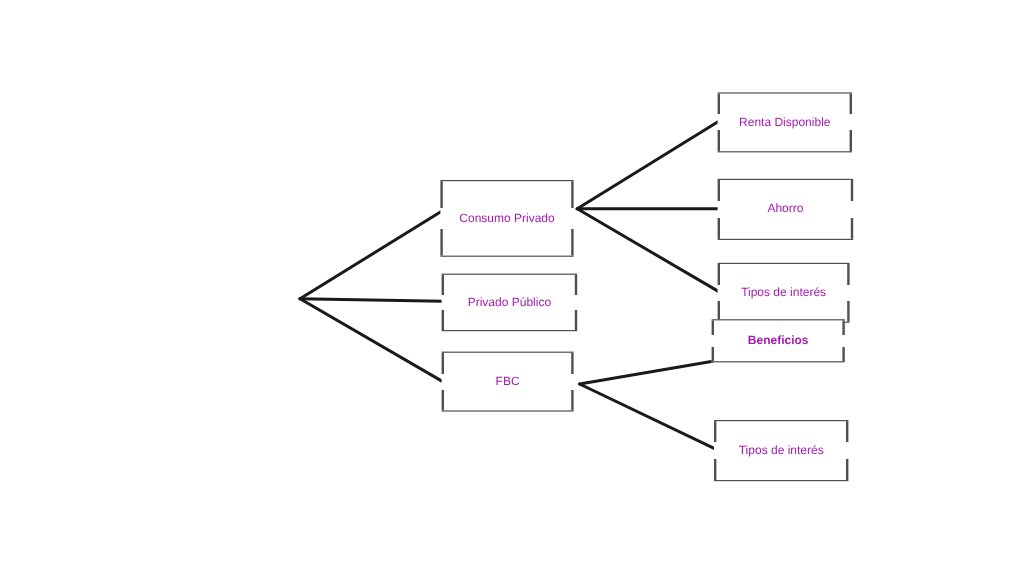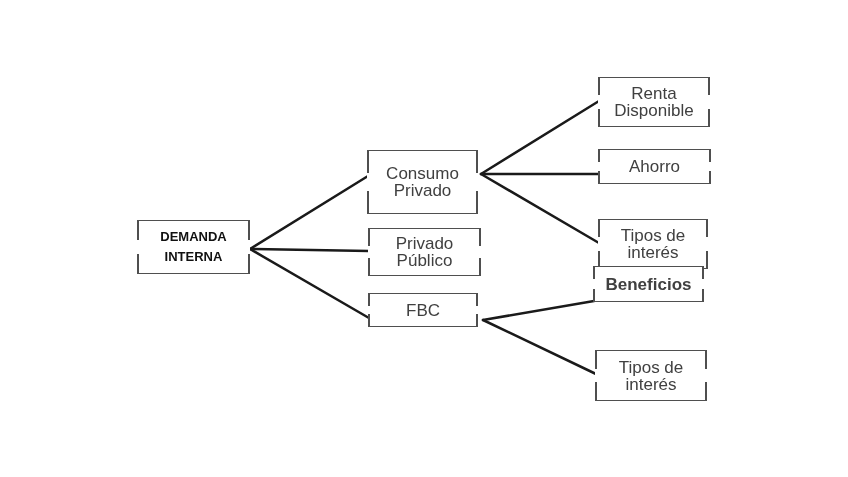--- a/index.html
+++ b/index.html
@@ -10,23 +10,23 @@
     overflow:hidden;
     font-family:"Liberation Sans", sans-serif;
   }
   #edges{position:absolute;left:0;top:0;width:848px;height:477px;}
   #edges line{stroke:#1a1a1a;stroke-width:2.5;stroke-linecap:round;}
   .node{
     position:absolute;
     box-sizing:border-box;
     display:flex;align-items:center;justify-content:center;
     text-align:center;
-    font-size:17px;
+    font-size:10px;
     line-height:17px;
-    color:#404040;
+    color:#a21caf;
     background:#ffffff;
     border-top:1.6px solid #4f4f4f;
     border-bottom:1.6px solid #4f4f4f;
     padding:0 2px;
   }
   
   .node::before,.node::after{
     content:"";
     position:absolute;top:0;bottom:0;width:1.6px;
     background:linear-gradient(to bottom,
@@ -39,46 +39,43 @@
   .node.root{
     font-weight:700;
     font-size:13px;
     line-height:20px;
     color:#111111;
   }
   
   #n-root            {left:137px;top:220px;width:113px;height:54px;}
   #n-consumo-privado {left:367px;top:150px;width:111px;height:64px;}
   #n-consumo-publico {left:368px;top:228px;width:113px;height:48px;}
-  #n-fbc             {left:368px;top:293px;width:110px;height:34px;}
+  #n-fbc             {left:368px;top:293px;width:110px;height:50px;}
   #n-renta-disponible{left:598px;top:77px; width:112px;height:50px;}
-  #n-ahorro          {left:598px;top:149px;width:113px;height:35px;}
+  #n-ahorro          {left:598px;top:149px;width:113px;height:51px;}
   #n-tipos-interes-1 {left:598px;top:219px;width:110px;height:50px;}
   #n-beneficios      {left:593px;top:266px;width:111px;height:36px;font-weight:bold;}
   #n-tipos-interes-2 {left:595px;top:350px;width:112px;height:51px;}
 </style>
 </head>
 <body>
 
 <div id="canvas">
 
   <svg id="edges" viewBox="0 0 848 477" xmlns="http://www.w3.org/2000/svg">
     <line x1="250" y1="249" x2="368" y2="176"></line>
     <line x1="250" y1="249" x2="369" y2="251"></line>
     <line x1="250" y1="249" x2="369" y2="318"></line>
     <line x1="481" y1="174" x2="599" y2="101"></line>
     <line x1="481" y1="174" x2="598" y2="174"></line>
     <line x1="481" y1="174" x2="599" y2="243"></line>
     <line x1="483" y1="320" x2="594" y2="301"></line>
     <line x1="483" y1="320" x2="596" y2="374"></line>
   </svg>
 
-  <div class="node root" id="n-root">
-    <span>DEMANDA INTERNA</span>
-  </div>
 
   <div class="node" id="n-consumo-privado">
     <span>Consumo Privado</span>
   </div>
 
   <div class="node" id="n-consumo-publico">
     <span>Privado Público</span>
   </div>
 
   <div class="node" id="n-fbc">

